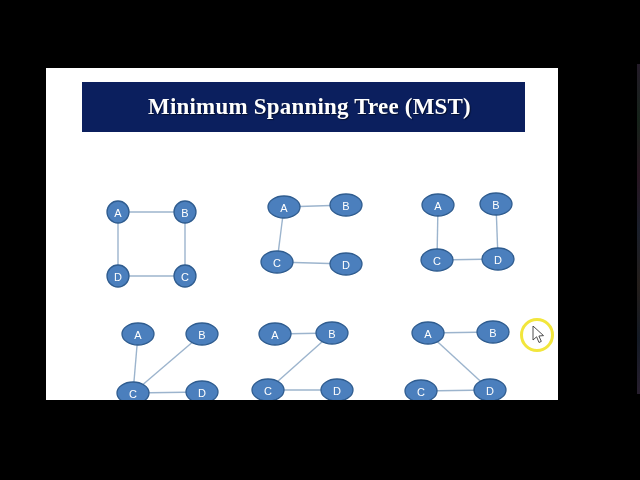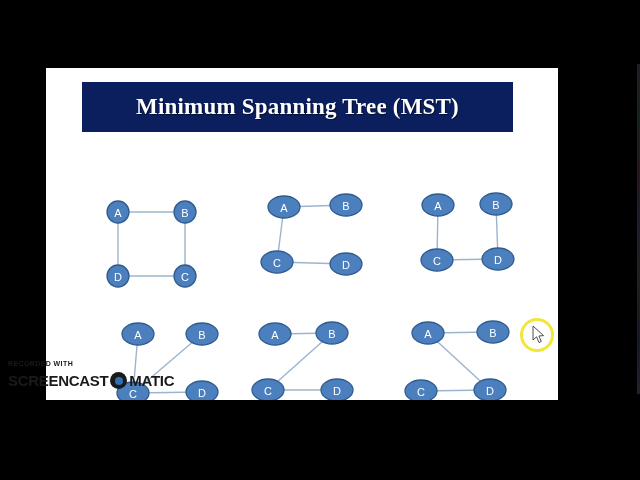--- a/index.html
+++ b/index.html
@@ -39,20 +39,21 @@
   #title-banner {
     position: absolute;
     left: 36px;          
     top: 14px;           
     width: 431px;        
     height: 50px;
     background: #0b1f5e;
     display: flex;
     align-items: center;
     justify-content: center;
+    padding-left: 12px;
   }
   #title-text {
     color: #ffffff;
     font-family: "Liberation Serif", "DejaVu Serif", serif;
     font-weight: bold;
     font-size: 23px;
     letter-spacing: 0.2px;
     text-shadow: 1px 1px 1px rgba(0,0,0,0.55);
     white-space: nowrap;
   }
@@ -263,24 +264,16 @@
       </div>
 
   </div>
 
   <div id="cursor-highlight" style="left: 520px; top: 318px; border-color: rgb(242, 230, 60);"></div>
 
   <svg id="mouse-cursor" viewBox="0 0 14 18" style="left: 532px; top: 326px;">
     <polygon points="1,0 1,14 4.6,10.8 7,16.5 9.3,15.4 6.9,10 11.5,9.6" fill="#ffffff" stroke="#3a3a3a" stroke-width="0.9"></polygon>
   </svg>
 
-  <div id="watermark">
-    <div id="wm-recorded">RECORDED WITH</div>
-    <div id="wm-brand">
-      <span class="wm-word">SCREENCAST</span>
-      <span id="wm-logo"></span>
-      <span class="wm-word">MATIC</span>
-    </div>
-  </div>
 
   <div id="edge-noise"></div>
 
 </div>
 
 </body></html>

